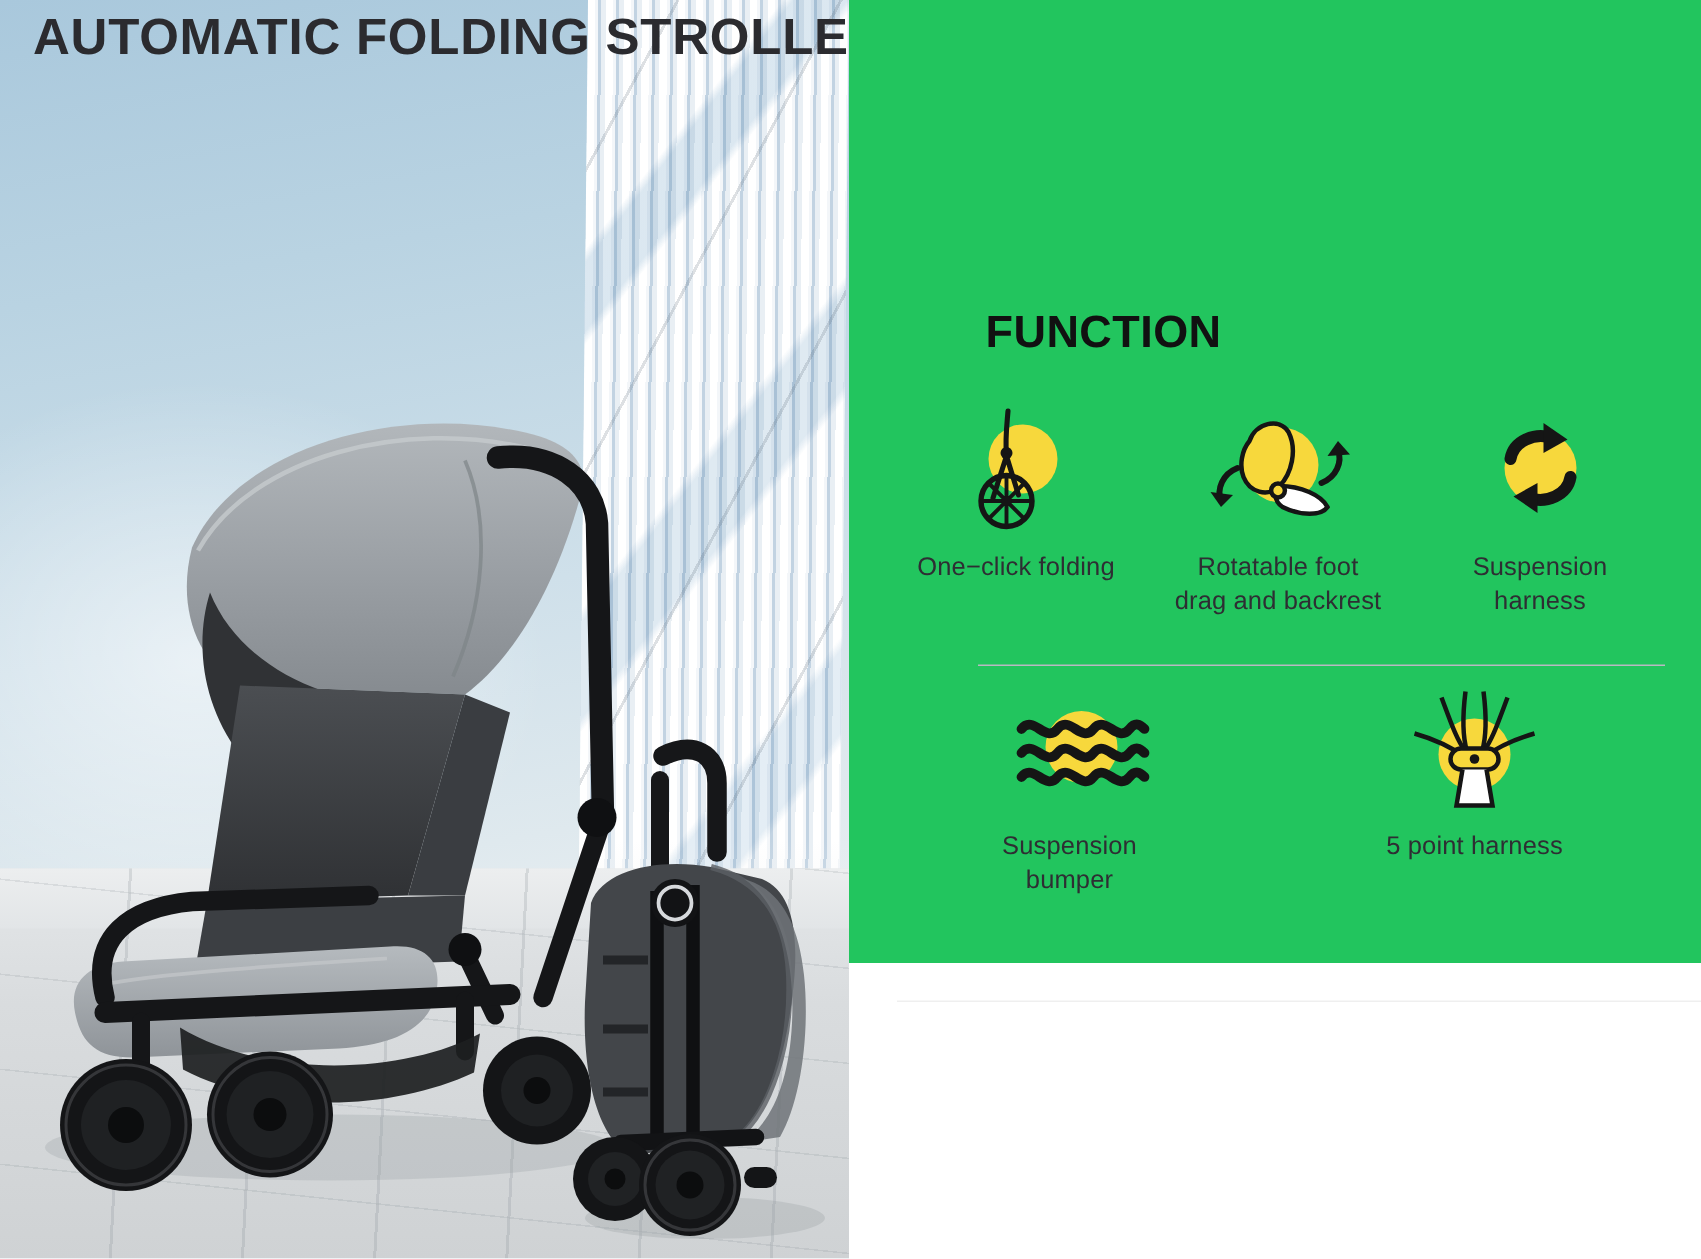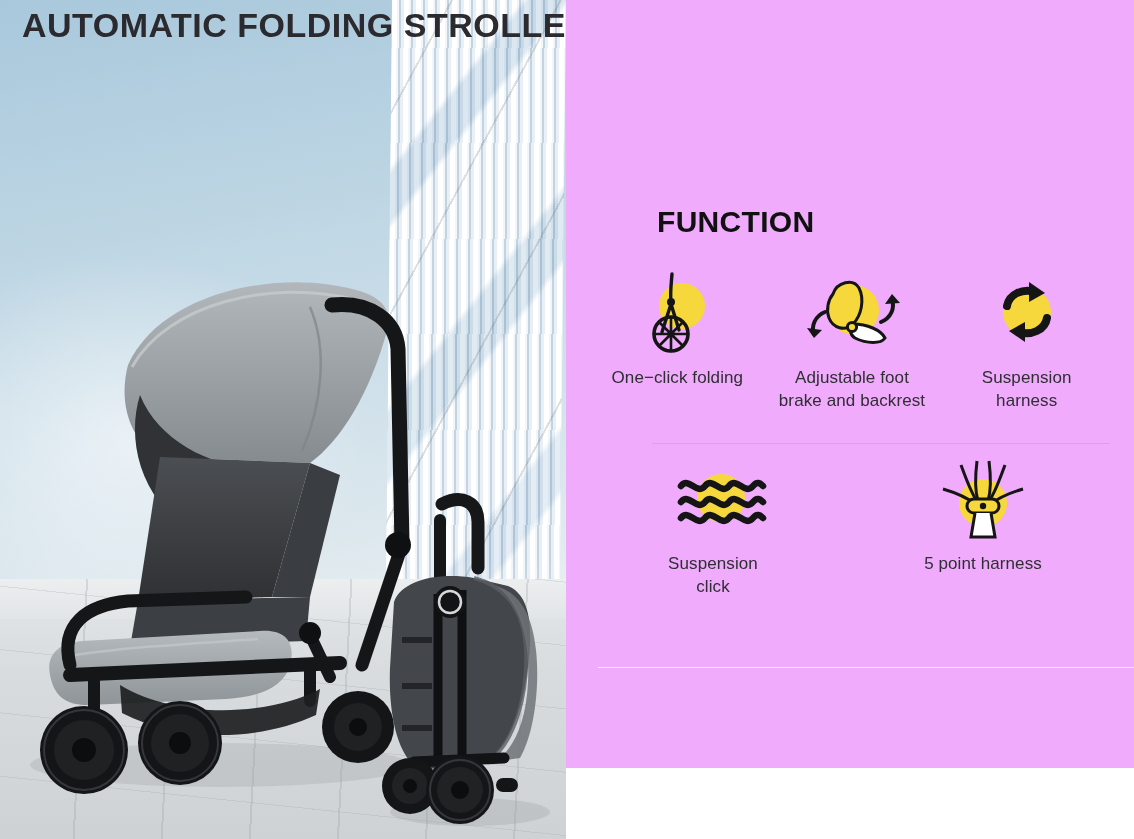--- a/index.html
+++ b/index.html
@@ -87,21 +87,21 @@
   
   .title{
     position:absolute;left:22px;top:6px;
     font-size:34px;font-weight:700;letter-spacing:.5px;
     color:#2b2b2f;white-space:nowrap;
     font-family:"Liberation Sans", sans-serif;
   }
 
   
   .panel{
-    position:absolute;left:566px;top:0;width:568px;height:768px;background:#f0abfc;
+    position:absolute;left:566px;top:0;width:568px;height:642px;background:#22c55e;
   }
   .panel-title{
     position:absolute;left:91px;top:205px;
     font-size:30px;font-weight:700;color:#111;letter-spacing:.3px;
   }
   .grid{
     position:absolute;left:24px;top:268px;width:524px;
   }
   .row{display:flex;width:100%;}
   .cell{flex:1 1 0;display:flex;flex-direction:column;align-items:center;}
@@ -285,22 +285,22 @@
               <circle cx="55" cy="55" r="4.6" fill="#f7d83c" stroke="#151515" stroke-width="3"></circle>
 
               <path d="M28 40 C18 44 14 54 17 62" fill="none" stroke="#151515" stroke-width="4" stroke-linecap="round"></path>
               <path d="M10 56 L17 66 L25 58 Z" fill="#151515"></path>
 
               <path d="M84 50 C94 46 98 36 95 28" fill="none" stroke="#151515" stroke-width="4" stroke-linecap="round"></path>
               <path d="M88 32 L95 22 L103 31 Z" fill="#151515"></path>
             </svg>
           </div>
           <div class="cap">
-            <div>Adjustable foot</div>
-            <div>brake and backrest</div>
+            <div>Rotatable foot</div>
+            <div>drag and backrest</div>
           </div>
         </div>
 
         <div class="cell">
           <div class="iconwrap">
             <svg width="84" height="84" viewBox="0 0 84 84">
               <circle cx="42" cy="40" r="24" fill="#f7d83c"></circle>
               <path d="M22 34 C24 22 38 16 50 20" fill="none" stroke="#151515" stroke-width="8" stroke-linecap="round"></path>
               <path d="M44 10 L60 21 L44 30 Z" fill="#151515"></path>
               <path d="M62 46 C60 58 46 64 34 60" fill="none" stroke="#151515" stroke-width="8" stroke-linecap="round"></path>
@@ -321,21 +321,21 @@
           <div class="iconwrap">
             <svg width="100" height="84" viewBox="0 0 100 84">
               <circle cx="50" cy="40" r="24" fill="#f7d83c"></circle>
               <path d="M10 28 C18 18 26 38 34 28 C42 18 50 38 58 28 C66 18 74 38 82 28 C86 23 89 25 92 28" fill="none" stroke="#151515" stroke-width="6.5" stroke-linecap="round"></path>
               <path d="M10 44 C18 34 26 54 34 44 C42 34 50 54 58 44 C66 34 74 54 82 44 C86 39 89 41 92 44" fill="none" stroke="#151515" stroke-width="6.5" stroke-linecap="round"></path>
               <path d="M10 60 C18 50 26 70 34 60 C42 50 50 70 58 60 C66 50 74 70 82 60 C86 55 89 57 92 60" fill="none" stroke="#151515" stroke-width="6.5" stroke-linecap="round"></path>
             </svg>
           </div>
           <div class="cap">
             <div>Suspension</div>
-            <div>click</div>
+            <div>bumper</div>
           </div>
         </div>
 
 
         <div class="cell">
           <div class="iconwrap">
             <svg width="92" height="90" viewBox="0 0 92 90">
               <circle cx="46" cy="48" r="24" fill="#f7d83c"></circle>
 
               <path d="M40 6 C38 22 38 36 41 46" fill="none" stroke="#151515" stroke-width="3"></path>

